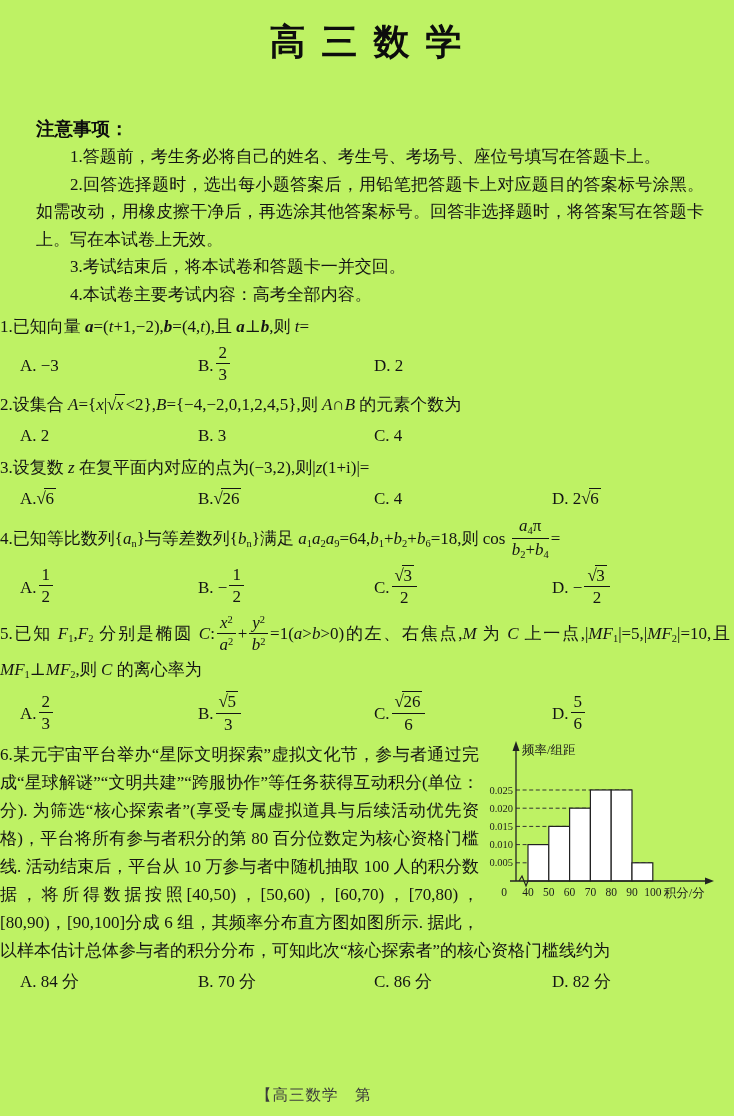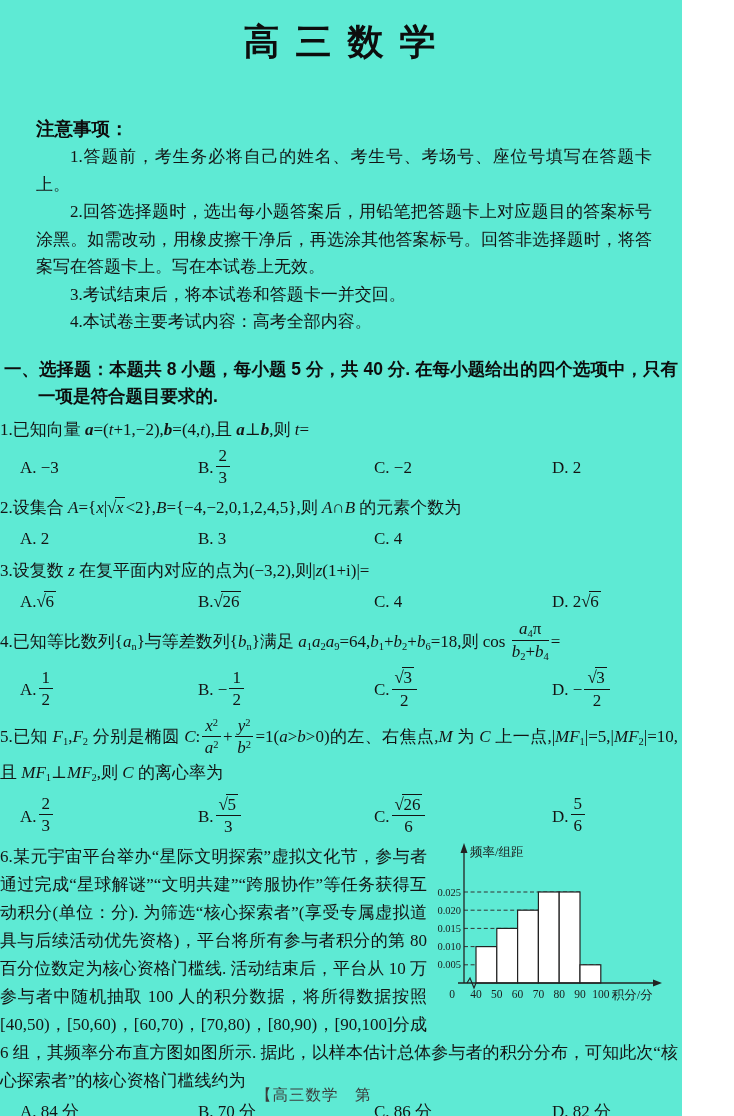--- a/index.html
+++ b/index.html
@@ -1,19 +1,19 @@
 <!DOCTYPE html>
 <html lang="zh"><head>
 <meta charset="utf-8">
 <style>
   *{margin:0;padding:0;box-sizing:border-box}
   html,body{background:#fff}
   body{width:734px;height:1116px;overflow:hidden;color:#141414;
        font-family:"Liberation Serif","DejaVu Serif",serif;font-size:17px;}
-  .page{position:relative;width:682px;height:1116px;background:#5eead4;overflow:hidden}
+  .page{position:relative;width:734px;height:1116px;background:#bef264;overflow:hidden}
 
   .title{margin-top:18px;text-align:center;
          font-family:"Liberation Sans","DejaVu Sans",sans-serif;
          font-weight:900;font-size:36px;letter-spacing:3px;color:#0d0d0d}
 
   .notice{margin:48px 30px 0 36px}
   .notice-heading{font-family:Liberation Sans, sans-serif;
                   font-weight:bold;font-size:18.5px;line-height:28px;color:#0d0d0d}
   .notice p{text-indent:2em;line-height:27.5px;text-align:justify}
 
@@ -55,32 +55,30 @@
   <h1 class="title">高 三 数 学</h1>
 
   <div class="notice">
     <div class="notice-heading">注意事项：</div>
     <p>1.答题前，考生务必将自己的姓名、考生号、考场号、座位号填写在答题卡上。</p>
     <p>2.回答选择题时，选出每小题答案后，用铅笔把答题卡上对应题目的答案标号涂黑。如需改动，用橡皮擦干净后，再选涂其他答案标号。回答非选择题时，将答案写在答题卡上。写在本试卷上无效。</p>
     <p>3.考试结束后，将本试卷和答题卡一并交回。</p>
     <p>4.本试卷主要考试内容：高考全部内容。</p>
   </div>
 
-  <div class="section-heading">一、选择题：本题共 8 小题，每小题 5 分，共 40 分. 在每小题给出的四个选项中，只有一项是符合题目要求的.</div>
 
   <div class="questions" id="questions">
   <div class="question">
     <div class="q-stem">1.已知向量 <span class="mi">a</span>=(<span class="m">t</span>+1,−2),<span class="mi">b</span>=(4,<span class="m">t</span>),且 <span class="mi">a</span>⊥<span class="mi">b</span>,则 <span class="m">t</span>=</div>
     <div class="q-options">
       <span class="opt">A. −3</span>
       <span class="opt">B. <span class="fr">
               <span class="ft">2</span>
               <span class="fb">3</span>
             </span></span>
-      <span class="opt">C. −2</span>
       <span class="opt">D. 2</span>
     </div>
   </div>
 
   <div class="question">
     <div class="q-stem">2.设集合 <span class="m">A</span>={<span class="m">x</span>|<span class="sq">√<span class="rad"><span class="m">x</span></span></span>&lt;2},<span class="m">B</span>={−4,−2,0,1,2,4,5},则 <span class="m">A</span>∩<span class="m">B</span> 的元素个数为</div>
     <div class="q-options">
       <span class="opt">A. 2</span>
       <span class="opt">B. 3</span>
       <span class="opt">C. 4</span>

